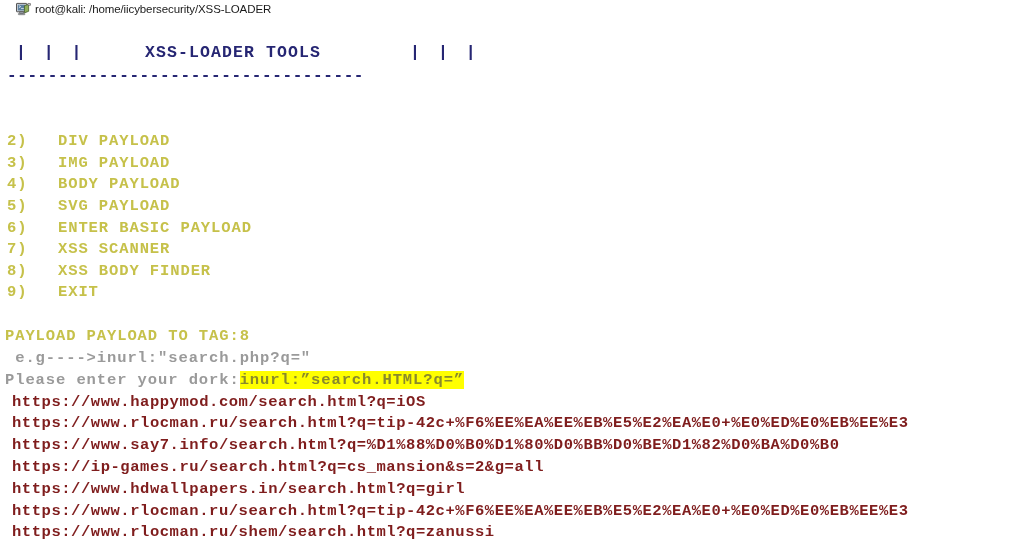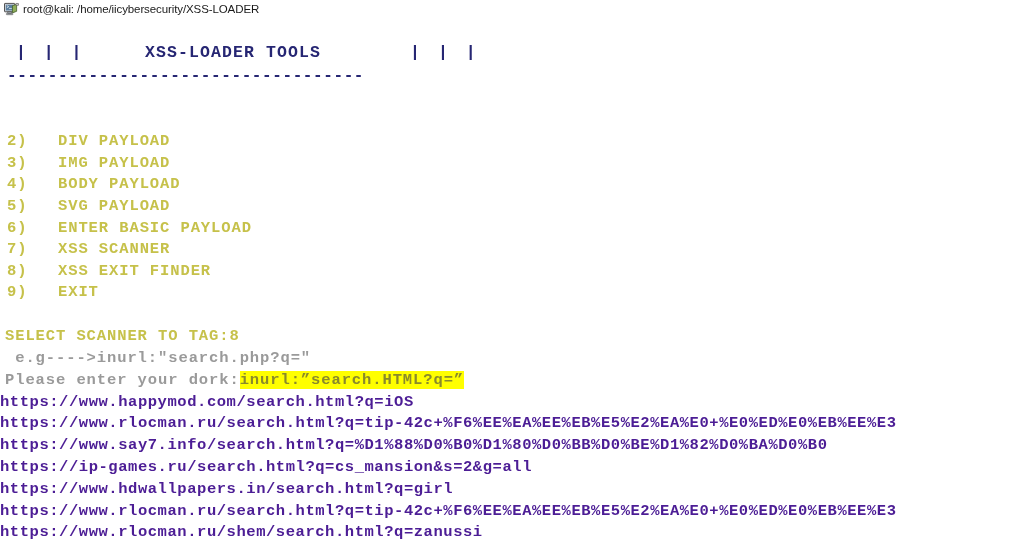--- a/index.html
+++ b/index.html
@@ -13,21 +13,21 @@
     overflow: hidden;
     font-family: "Liberation Sans", sans-serif;
   }
 
   
   #titlebar {
     height: 18px;
     background: #ffffff;
     display: flex;
     align-items: center;
-    padding-left: 4px;
+    padding-left: 16px;
     box-sizing: border-box;
   }
   #titlebar .tb-icon {
     width: 15px;
     height: 14px;
     margin-right: 4px;
     flex: 0 0 auto;
     display: block;
   }
   #titlebar .tb-text {
@@ -110,21 +110,22 @@
   }
   .prompt-line .typed {
     background: #ffff00;
     color: #8a8a2a;
     font-weight: bold;
     text-align: right;
   }
 
   .url-line {
     white-space: pre;
-    color: #4c1d95;
+    color: #7f1d1d;
+    padding-left: 12px;
     letter-spacing: 0.55px;
     height: 21.8px;
     font-size: 15.5px;
   }
 </style>
 </head>
 <body>
 
 <div id="titlebar">
   <svg class="tb-icon" viewBox="0 0 16 15">
@@ -148,26 +149,26 @@
 
   <div class="blank"></div>
   <div class="blank"></div>
 
   <div class="menu-line"><span class="num">2)</span>   <span>DIV PAYLOAD</span></div>
   <div class="menu-line"><span class="num">3)</span>   <span>IMG PAYLOAD</span></div>
   <div class="menu-line"><span class="num">4)</span>   <span>BODY PAYLOAD</span></div>
   <div class="menu-line"><span class="num">5)</span>   <span>SVG PAYLOAD</span></div>
   <div class="menu-line"><span class="num">6)</span>   <span>ENTER BASIC PAYLOAD</span></div>
   <div class="menu-line"><span class="num">7)</span>   <span>XSS SCANNER</span></div>
-  <div class="menu-line"><span class="num">8)</span>   <span>XSS EXIT FINDER</span></div>
+  <div class="menu-line"><span class="num">8)</span>   <span>XSS BODY FINDER</span></div>
   <div class="menu-line"><span class="num">9)</span>   <span>EXIT</span></div>
 
   <div class="blank"></div>
 
-  <div class="select-line"><span>SELECT SCANNER TO TAG:</span><span>8</span></div>
+  <div class="select-line"><span>PAYLOAD PAYLOAD TO TAG:</span><span>8</span></div>
 
   <div class="hint-line"> e.g----&gt;inurl:"search.php?q="</div>
 
   <div class="prompt-line"><span>Please enter your dork:</span><span class="typed">inurl:”search.HTML?q=”</span></div>
 
   <div class="url-line">https://www.happymod.com/search.html?q=iOS</div>
   <div class="url-line">https://www.rlocman.ru/search.html?q=tip-42c+%F6%EE%EA%EE%EB%E5%E2%EA%E0+%E0%ED%E0%EB%EE%E3</div>
   <div class="url-line">https://www.say7.info/search.html?q=%D1%88%D0%B0%D1%80%D0%BB%D0%BE%D1%82%D0%BA%D0%B0</div>
   <div class="url-line">https://ip-games.ru/search.html?q=cs_mansion&amp;s=2&amp;g=all</div>
   <div class="url-line">https://www.hdwallpapers.in/search.html?q=girl</div>

